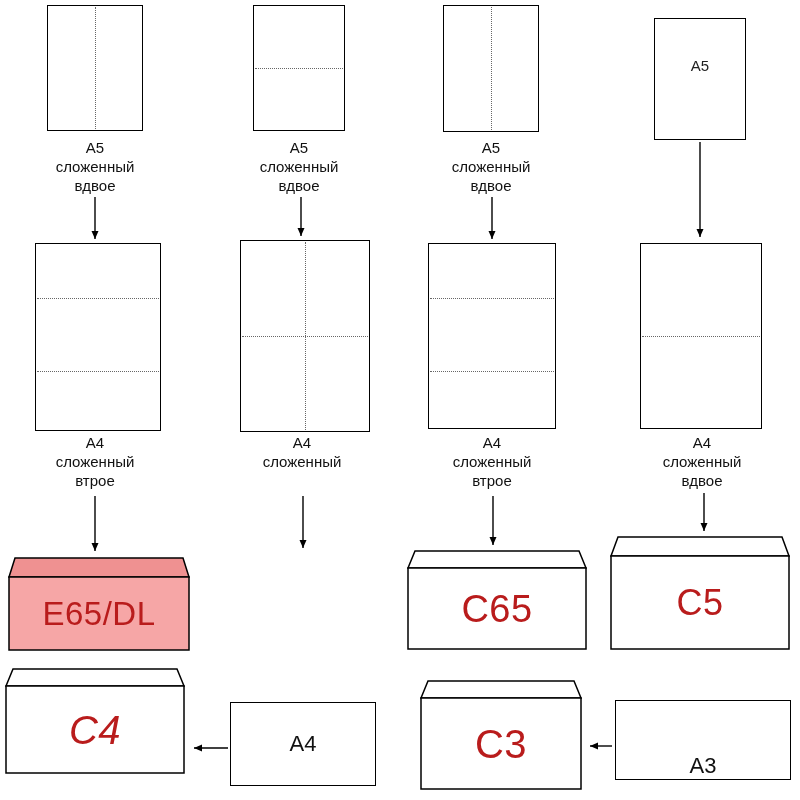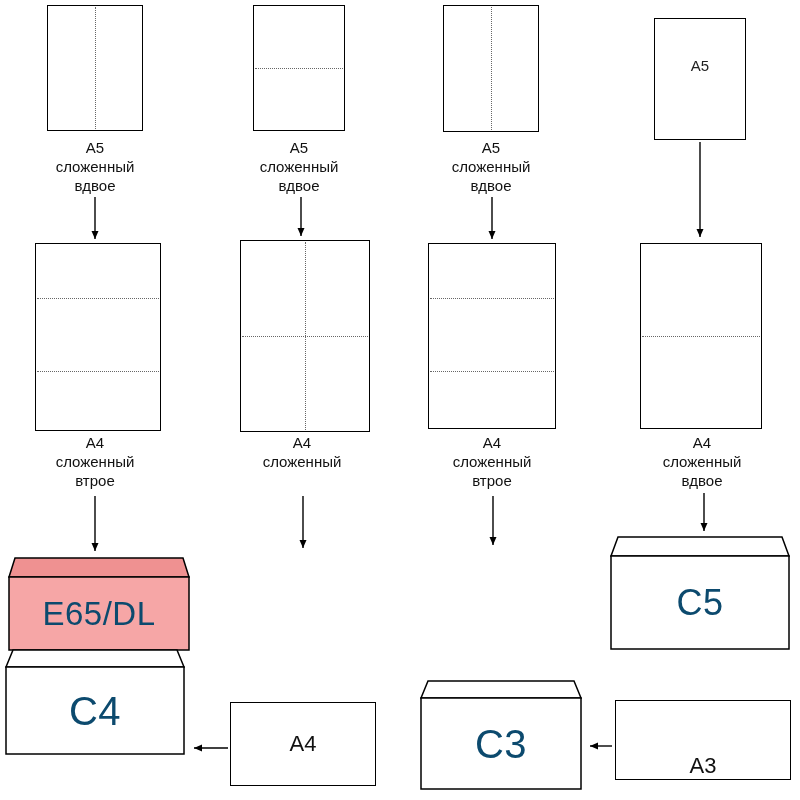--- a/index.html
+++ b/index.html
@@ -25,21 +25,21 @@
   .caption{
     position:absolute;text-align:center;font-size:15px;line-height:19px;color:#111;
   }
   .envelope{position:absolute;}
   .envelope svg{position:absolute;left:0;top:0;width:100%;height:100%;overflow:visible;}
   .env-white{fill:#ffffff;stroke:var(--stroke);stroke-width:1.5;}
   .env-pink-body{fill:var(--highlight-body);stroke:var(--stroke);stroke-width:1.5;}
   .env-pink-flap{fill:var(--highlight-flap);stroke:var(--stroke);stroke-width:1.5;}
   .env-label{
     position:absolute;left:0;right:0;bottom:0;display:flex;align-items:center;justify-content:center;
-    color:#0c4a6e;letter-spacing:0.5px;
+    color:#b91c1c;letter-spacing:0.5px;
   }
   .paper-flat{
     position:absolute;background:#fff;border:1.4px solid var(--stroke);box-sizing:border-box;
     display:flex;align-items:center;justify-content:center;font-size:22px;color:#111;
   }
   .arrow-layer{position:absolute;left:0;top:0;pointer-events:none;}
 </style>
 </head>
 <body>
 
@@ -112,30 +112,37 @@
 
   <div class="envelope" style="left:8px;top:557px;width:182px;height:94px;">
     <svg viewBox="0 0 182 94">
       <polygon class="env-pink-flap" points="1,20 7,1 175,1 181,20"></polygon>
       <rect class="env-pink-body" x="1" y="20" width="180" height="73"></rect>
     </svg>
     <div class="env-label" style="top:20px;font-size:33px;">E65/DL</div>
   </div>
 
 
+  <div class="envelope" style="left:407px;top:550px;width:180px;height:100px;">
+    <svg viewBox="0 0 180 100">
+      <polygon class="env-white" points="1,18 8,1 172,1 179,18"></polygon>
+      <rect class="env-white" x="1" y="18" width="178" height="81"></rect>
+    </svg>
+    <div class="env-label" style="top:18px;font-size:38px;">C65</div>
+  </div>
 
   <div class="envelope" style="left:610px;top:536px;width:180px;height:114px;">
     <svg viewBox="0 0 180 114">
       <polygon class="env-white" points="1,20 8,1 172,1 179,20"></polygon>
       <rect class="env-white" x="1" y="20" width="178" height="93"></rect>
     </svg>
     <div class="env-label" style="top:20px;font-size:36px;text-align:right;">C5</div>
   </div>
 
-  <div class="envelope" style="left:5px;top:649px;width:180px;height:106px;">
+  <div class="envelope" style="left:5px;top:668px;width:180px;height:106px;font-style:italic;">
     <svg viewBox="0 0 180 106">
       <polygon class="env-white" points="1,18 8,1 172,1 179,18"></polygon>
       <rect class="env-white" x="1" y="18" width="178" height="87"></rect>
     </svg>
     <div class="env-label" style="top:18px;font-size:40px;">C4</div>
   </div>
 
   <div class="paper-flat" style="left:230px;top:702px;width:146px;height:84px;">
     <span>A4</span>
   </div>

